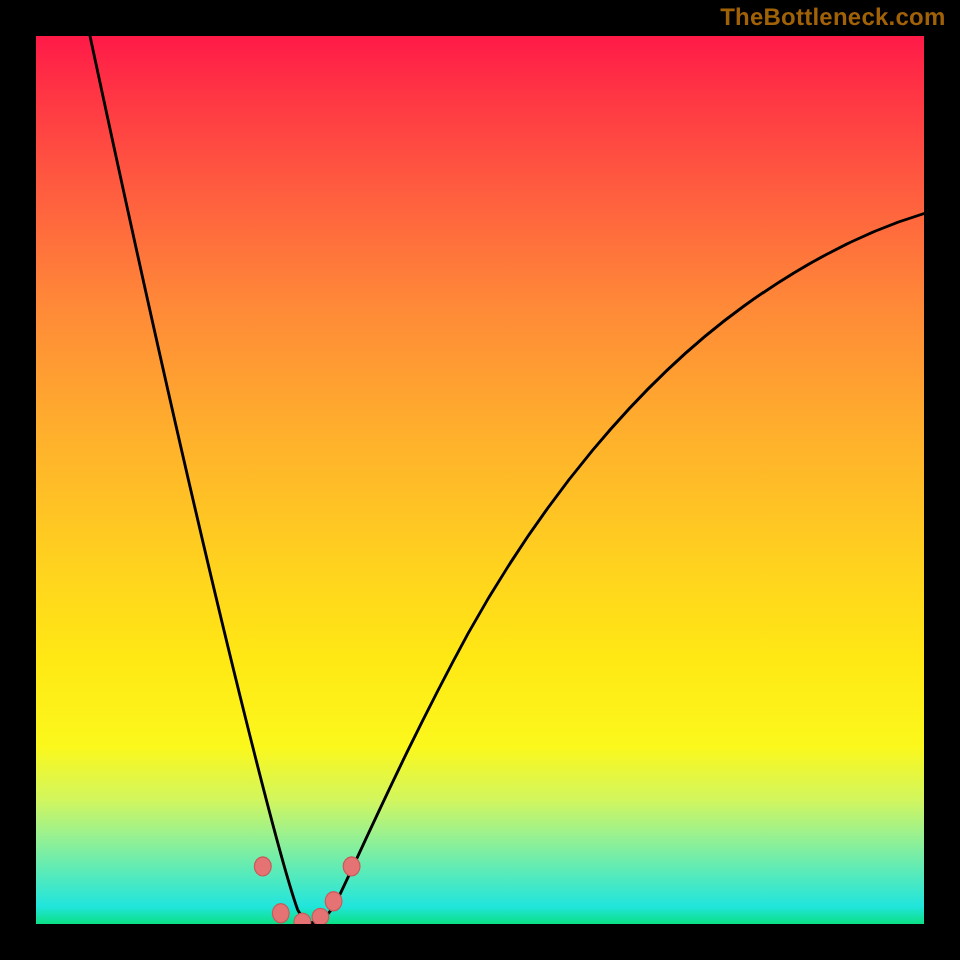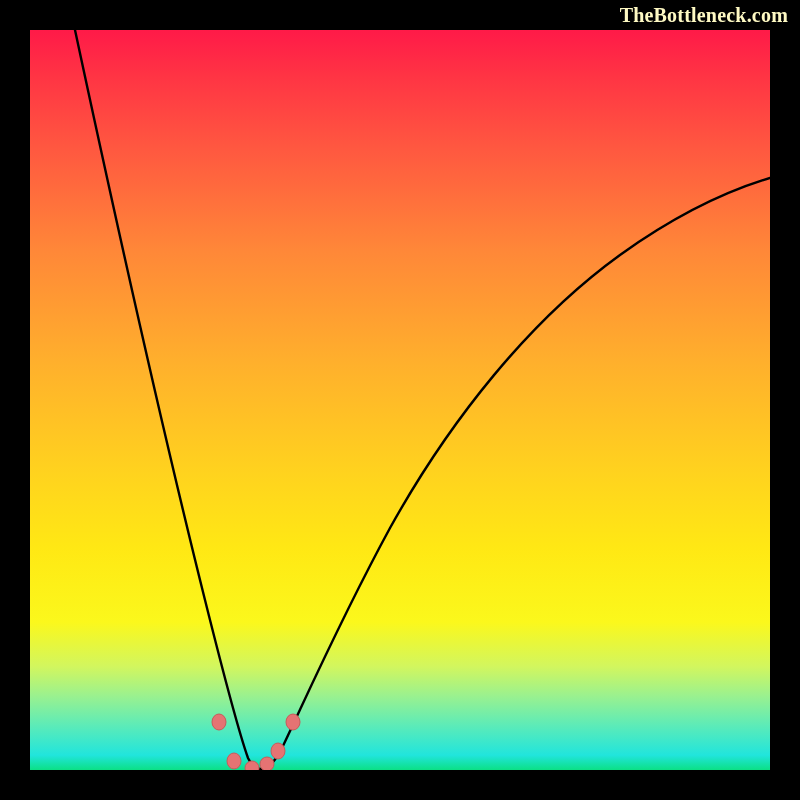--- a/index.html
+++ b/index.html
@@ -29,24 +29,24 @@
       #9af18f 90%,
       #5cebb8 94%,
       #21e5dc 98%,
       #0be085 100%
     );
   }
   .watermark {
     position: absolute;
     top: 4px;
     right: 12px;
-    font-family: Liberation Serif, serif;
+    font-family: Liberation Sans, sans-serif;
     font-size: 20px;
     font-weight: 600;
-    color: #fef9c3;
+    color: #a16207;
     letter-spacing: 0.2px;
   }
   svg.curve {
     position: absolute;
     left: 0;
     top: 0;
     width: 740px;
     height: 740px;
   }
   .dot {

